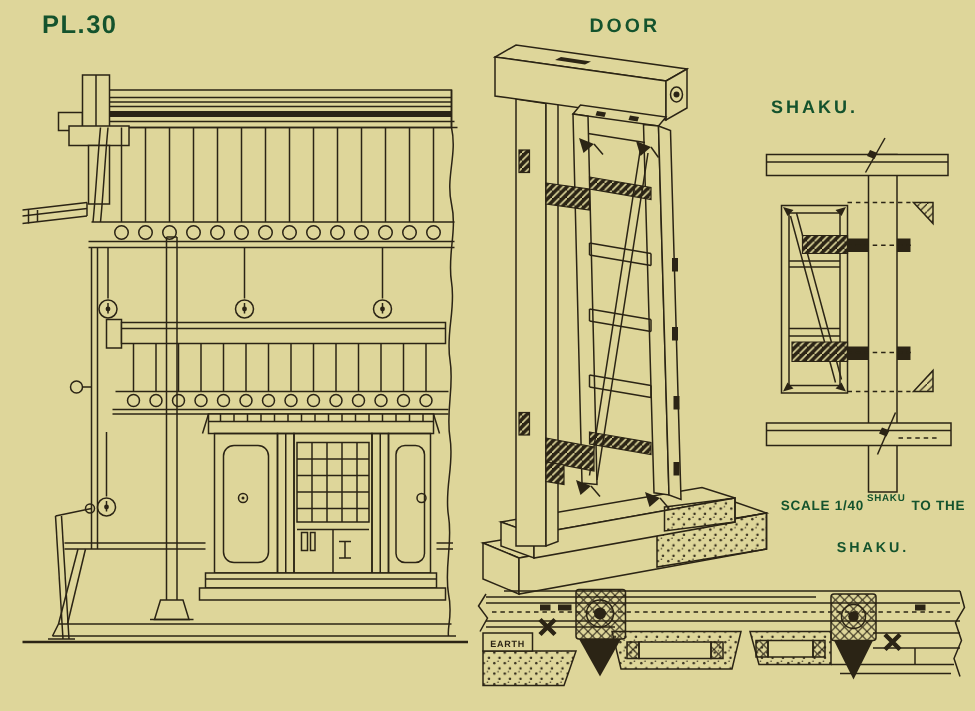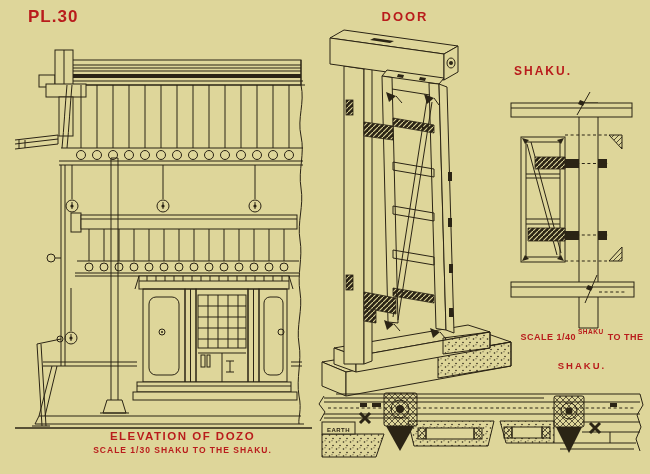--- a/index.html
+++ b/index.html
@@ -1,21 +1,21 @@
 <!DOCTYPE html>
 <html><head>
 <meta charset="utf-8">
 <style>
   html,body{margin:0;padding:0;background:#ded69a;}
   #plate{position:relative;width:650px;height:474px;background:#ded69a;overflow:hidden;
-         font-family:"Liberation Sans",sans-serif;color:#b91c1c;}
+         font-family:"Liberation Sans",sans-serif;color:#14532d;}
   .abs{position:absolute;}
   
   .plate-num{left:28px;top:7px;font-size:17px;letter-spacing:1px;font-weight:600;}
-  .door-lbl{left:370px;top:9px;width:70px;text-align:center;font-size:13px;letter-spacing:2px;font-weight:600;}
+  .door-lbl{left:370px;top:9px;width:70px;text-align:right;font-size:13px;letter-spacing:2px;font-weight:600;}
   .window-lbl{left:514px;top:64px;font-size:12px;letter-spacing:2px;font-weight:600;}
   .caption{left:70px;top:430px;width:225px;text-align:center;}
   .cap-line1{font-size:11.5px;letter-spacing:1.5px;font-weight:600;}
   .cap-line2{font-size:8.5px;letter-spacing:1px;margin-top:3px;font-weight:600;}
   .win-scale{left:516px;top:332px;width:132px;text-align:center;}
   .ws-line1{font-size:9px;letter-spacing:.5px;font-weight:600;white-space:nowrap;}
   .ws-sup{display:inline-block;font-size:6.5px;transform:translateY(-6px);margin:0 1px 0 2px;}
   .ws-line2{font-size:9.5px;letter-spacing:2px;margin-top:18px;font-weight:600;}
   
   svg{position:absolute;overflow:visible;}
@@ -52,24 +52,20 @@
       <pattern id="pat-hatch" width="5" height="5" patternUnits="userSpaceOnUse">
         <path d="M0,5 L5,0" stroke="#2b2415" stroke-width="0.8" fill="none"></path>
       </pattern>
     </defs>
   </svg>
 
   <div class="abs plate-num">PL.30</div>
   <div class="abs door-lbl">DOOR</div>
   <div class="abs window-lbl">SHAKU.</div>
 
-  <div class="abs caption">
-    <div class="cap-line1">ELEVATION OF DOZO</div>
-    <div class="cap-line2">SCALE 1/30 SHAKU TO THE SHAKU.</div>
-  </div>
 
   <div class="abs win-scale">
     <div class="ws-line1">
       <span>SCALE 1/40</span><span class="ws-sup">SHAKU</span>
       <span>TO THE</span>
     </div>
     <div class="ws-line2">SHAKU.</div>
   </div>
 
   <svg style="left:15px;top:48px" width="300" height="385" viewBox="0 0 300 385">

